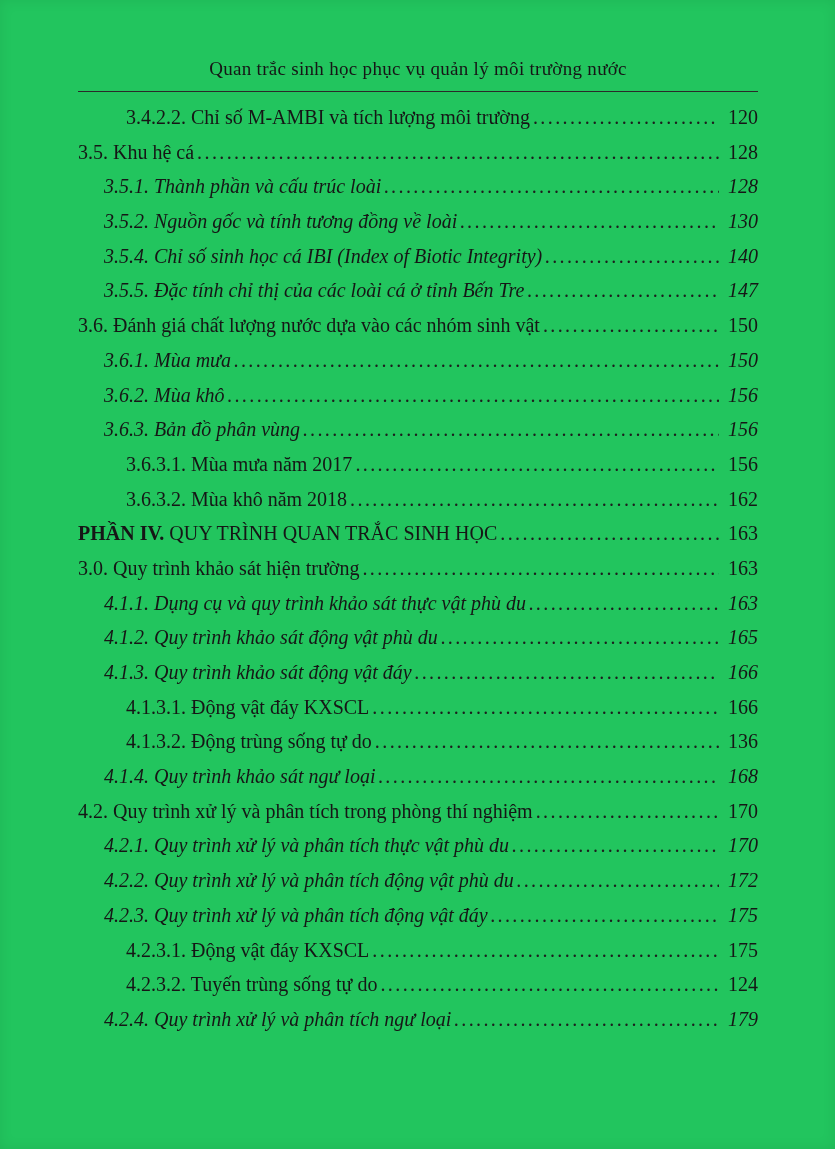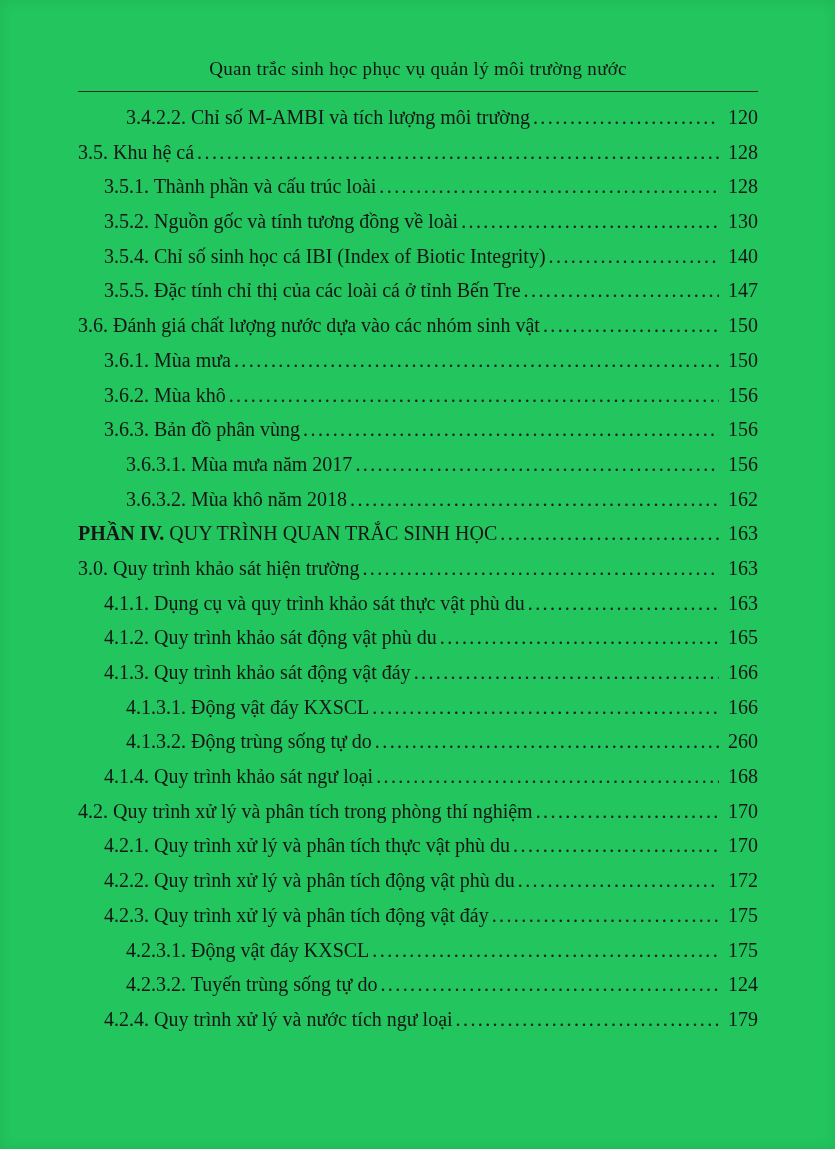--- a/index.html
+++ b/index.html
@@ -37,21 +37,21 @@
   }
   .toc-row {
     display: flex;
     align-items: baseline;
     font-size: 20px;
     line-height: 34.7px;
     height: 34.7px;
     white-space: nowrap;
   }
   .toc-row.indent-0 { padding-left: 0; align-items: flex-end; }
-  .toc-row.indent-1 { padding-left: 26px; }
+  .toc-row.indent-1 { padding-left: 26px; font-style: italic; }
   .toc-row.indent-2 { padding-left: 48px; }
   .toc-title { flex: 0 0 auto; padding-right: 3px; }
   .toc-title .bold-prefix { font-weight: 700; }
   .toc-dots {
     flex: 1 1 auto;
     overflow: hidden;
     white-space: nowrap;
     min-width: 10px;
   }
   .toc-dots::after {
@@ -161,21 +161,21 @@
         <span class="toc-page">166</span>
       </div>
       <div class="toc-row indent-2">
         <span class="toc-title">4.1.3.1. Động vật đáy KXSCL</span>
         <span class="toc-dots"></span>
         <span class="toc-page">166</span>
       </div>
       <div class="toc-row indent-2">
         <span class="toc-title">4.1.3.2. Động trùng sống tự do</span>
         <span class="toc-dots"></span>
-        <span class="toc-page">260</span>
+        <span class="toc-page">136</span>
       </div>
       <div class="toc-row indent-1">
         <span class="toc-title">4.1.4. Quy trình khảo sát ngư loại</span>
         <span class="toc-dots"></span>
         <span class="toc-page">168</span>
       </div>
       <div class="toc-row indent-0">
         <span class="toc-title">4.2. Quy trình xử lý và phân tích trong phòng thí nghiệm</span>
         <span class="toc-dots"></span>
         <span class="toc-page">170</span>
@@ -199,18 +199,18 @@
         <span class="toc-title">4.2.3.1. Động vật đáy KXSCL</span>
         <span class="toc-dots"></span>
         <span class="toc-page">175</span>
       </div>
       <div class="toc-row indent-2">
         <span class="toc-title">4.2.3.2. Tuyến trùng sống tự do</span>
         <span class="toc-dots"></span>
         <span class="toc-page">124</span>
       </div>
       <div class="toc-row indent-1">
-        <span class="toc-title">4.2.4. Quy trình xử lý và nước tích ngư loại</span>
+        <span class="toc-title">4.2.4. Quy trình xử lý và phân tích ngư loại</span>
         <span class="toc-dots"></span>
         <span class="toc-page">179</span>
       </div>
     </div>
 </div>
 
 </body></html>

